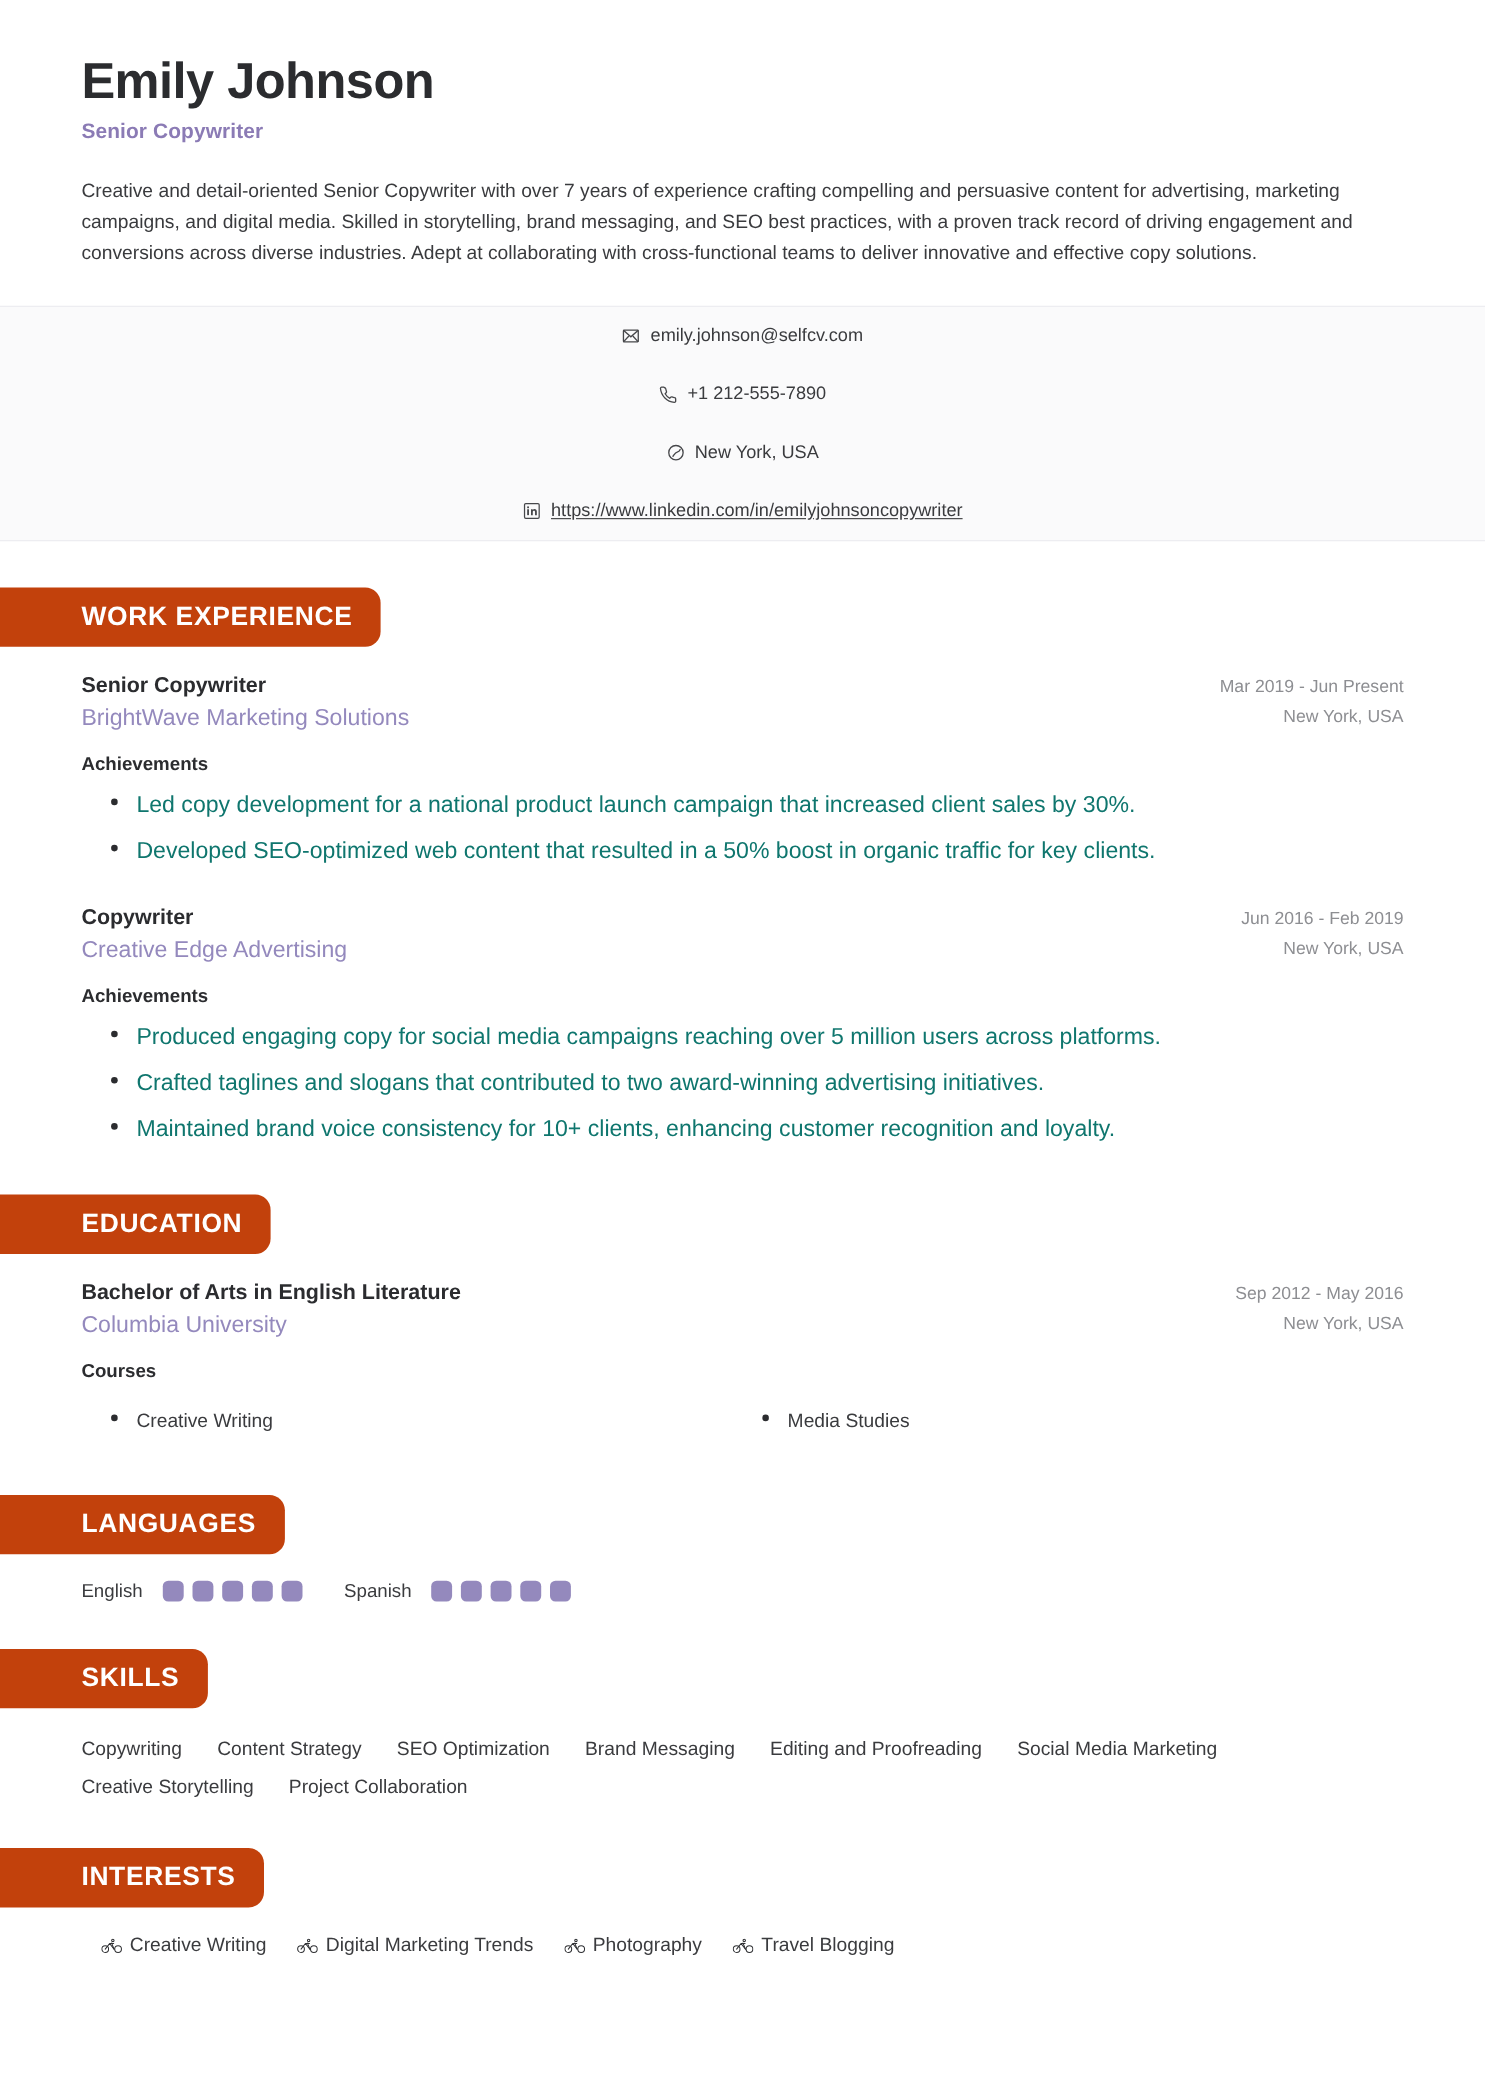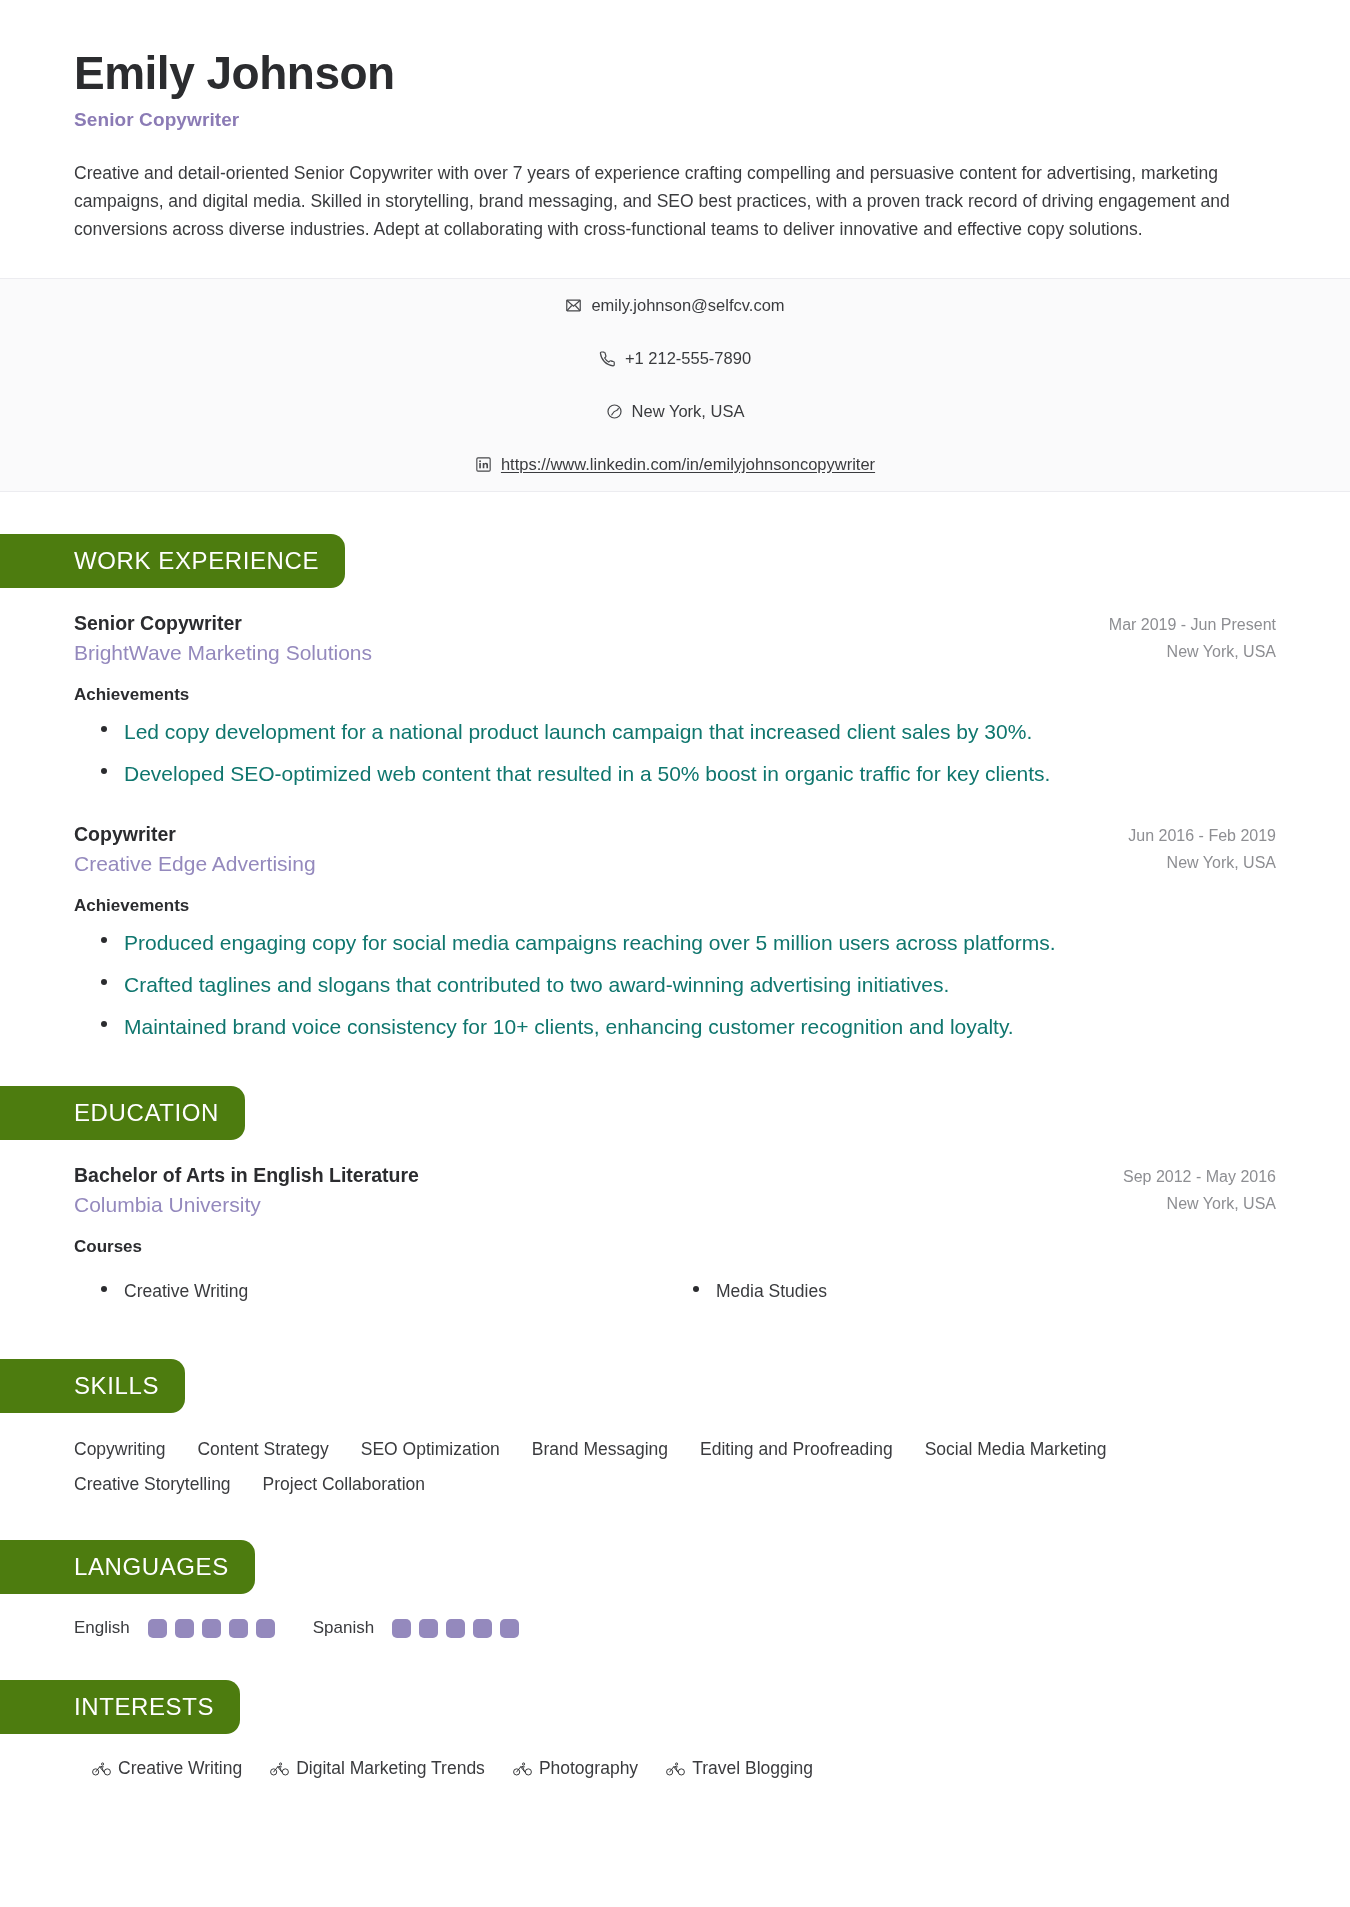--- a/index.html
+++ b/index.html
@@ -90,24 +90,24 @@
     color: #3a3b3e;
     text-decoration: underline;
     text-underline-offset: 2px;
   }
 
   
   .section { margin-top: 42px; }
 
   .sec-head {
     display: inline-block;
-    background: #4d7c0f;
+    background: #c2410c;
     color: #ffffff;
     font-size: 24px;
-    font-weight: 400;
+    font-weight: 700;
     letter-spacing: 0.6px;
     padding: 13px 26px 13px 74px;
     border-radius: 0 14px 14px 0;
     margin-left: 0;
   }
 
   .sec-body {
     padding: 0 74px;
   }
 
@@ -403,71 +403,71 @@
             <div class="entry-meta entry-meta-2">New York, USA</div>
           </div>
         </div>
         <div class="sub-label">Courses</div>
         <div class="courses-grid">
           <div class="course">Creative Writing</div>
           <div class="course">Media Studies</div>
         </div>
       </div>
 
+    </div>
+  </div>
+
+  <div class="section">
+    <div class="sec-head">LANGUAGES</div>
+    <div class="sec-body">
+      <div class="langs-wrap">
+
+        <div class="lang">
+          <span class="lang-name">English</span>
+          <span class="lang-dots">
+              <span class="dot"></span>
+              <span class="dot"></span>
+              <span class="dot"></span>
+              <span class="dot"></span>
+              <span class="dot"></span>
+            </span>
+        </div>
+
+        <div class="lang">
+          <span class="lang-name">Spanish</span>
+          <span class="lang-dots">
+              <span class="dot"></span>
+              <span class="dot"></span>
+              <span class="dot"></span>
+              <span class="dot"></span>
+              <span class="dot"></span>
+            </span>
+        </div>
+
+      </div>
     </div>
   </div>
 
   <div class="section">
     <div class="sec-head">SKILLS</div>
     <div class="sec-body">
       <div class="skills-wrap">
         <span class="skill">Copywriting</span>
         <span class="skill">Content Strategy</span>
         <span class="skill">SEO Optimization</span>
         <span class="skill">Brand Messaging</span>
         <span class="skill">Editing and Proofreading</span>
         <span class="skill">Social Media Marketing</span>
         <span class="skill">Creative Storytelling</span>
         <span class="skill">Project Collaboration</span>
       </div>
     </div>
   </div>
 
   <div class="section">
-    <div class="sec-head">LANGUAGES</div>
-    <div class="sec-body">
-      <div class="langs-wrap">
-
-        <div class="lang">
-          <span class="lang-name">English</span>
-          <span class="lang-dots">
-              <span class="dot"></span>
-              <span class="dot"></span>
-              <span class="dot"></span>
-              <span class="dot"></span>
-              <span class="dot"></span>
-            </span>
-        </div>
-
-        <div class="lang">
-          <span class="lang-name">Spanish</span>
-          <span class="lang-dots">
-              <span class="dot"></span>
-              <span class="dot"></span>
-              <span class="dot"></span>
-              <span class="dot"></span>
-              <span class="dot"></span>
-            </span>
-        </div>
-
-      </div>
-    </div>
-  </div>
-
-  <div class="section">
     <div class="sec-head">INTERESTS</div>
     <div class="sec-body">
       <div class="interests-wrap">
 
         <div class="interest">
           <span class="ico">
             <svg width="19" height="14" viewBox="0 0 26 18" fill="none" stroke="currentColor" stroke-width="1.3">
               <circle cx="5" cy="13" r="4.2"></circle>
               <circle cx="21" cy="13" r="4.2"></circle>
               <circle cx="14.5" cy="2.2" r="1.5"></circle>

